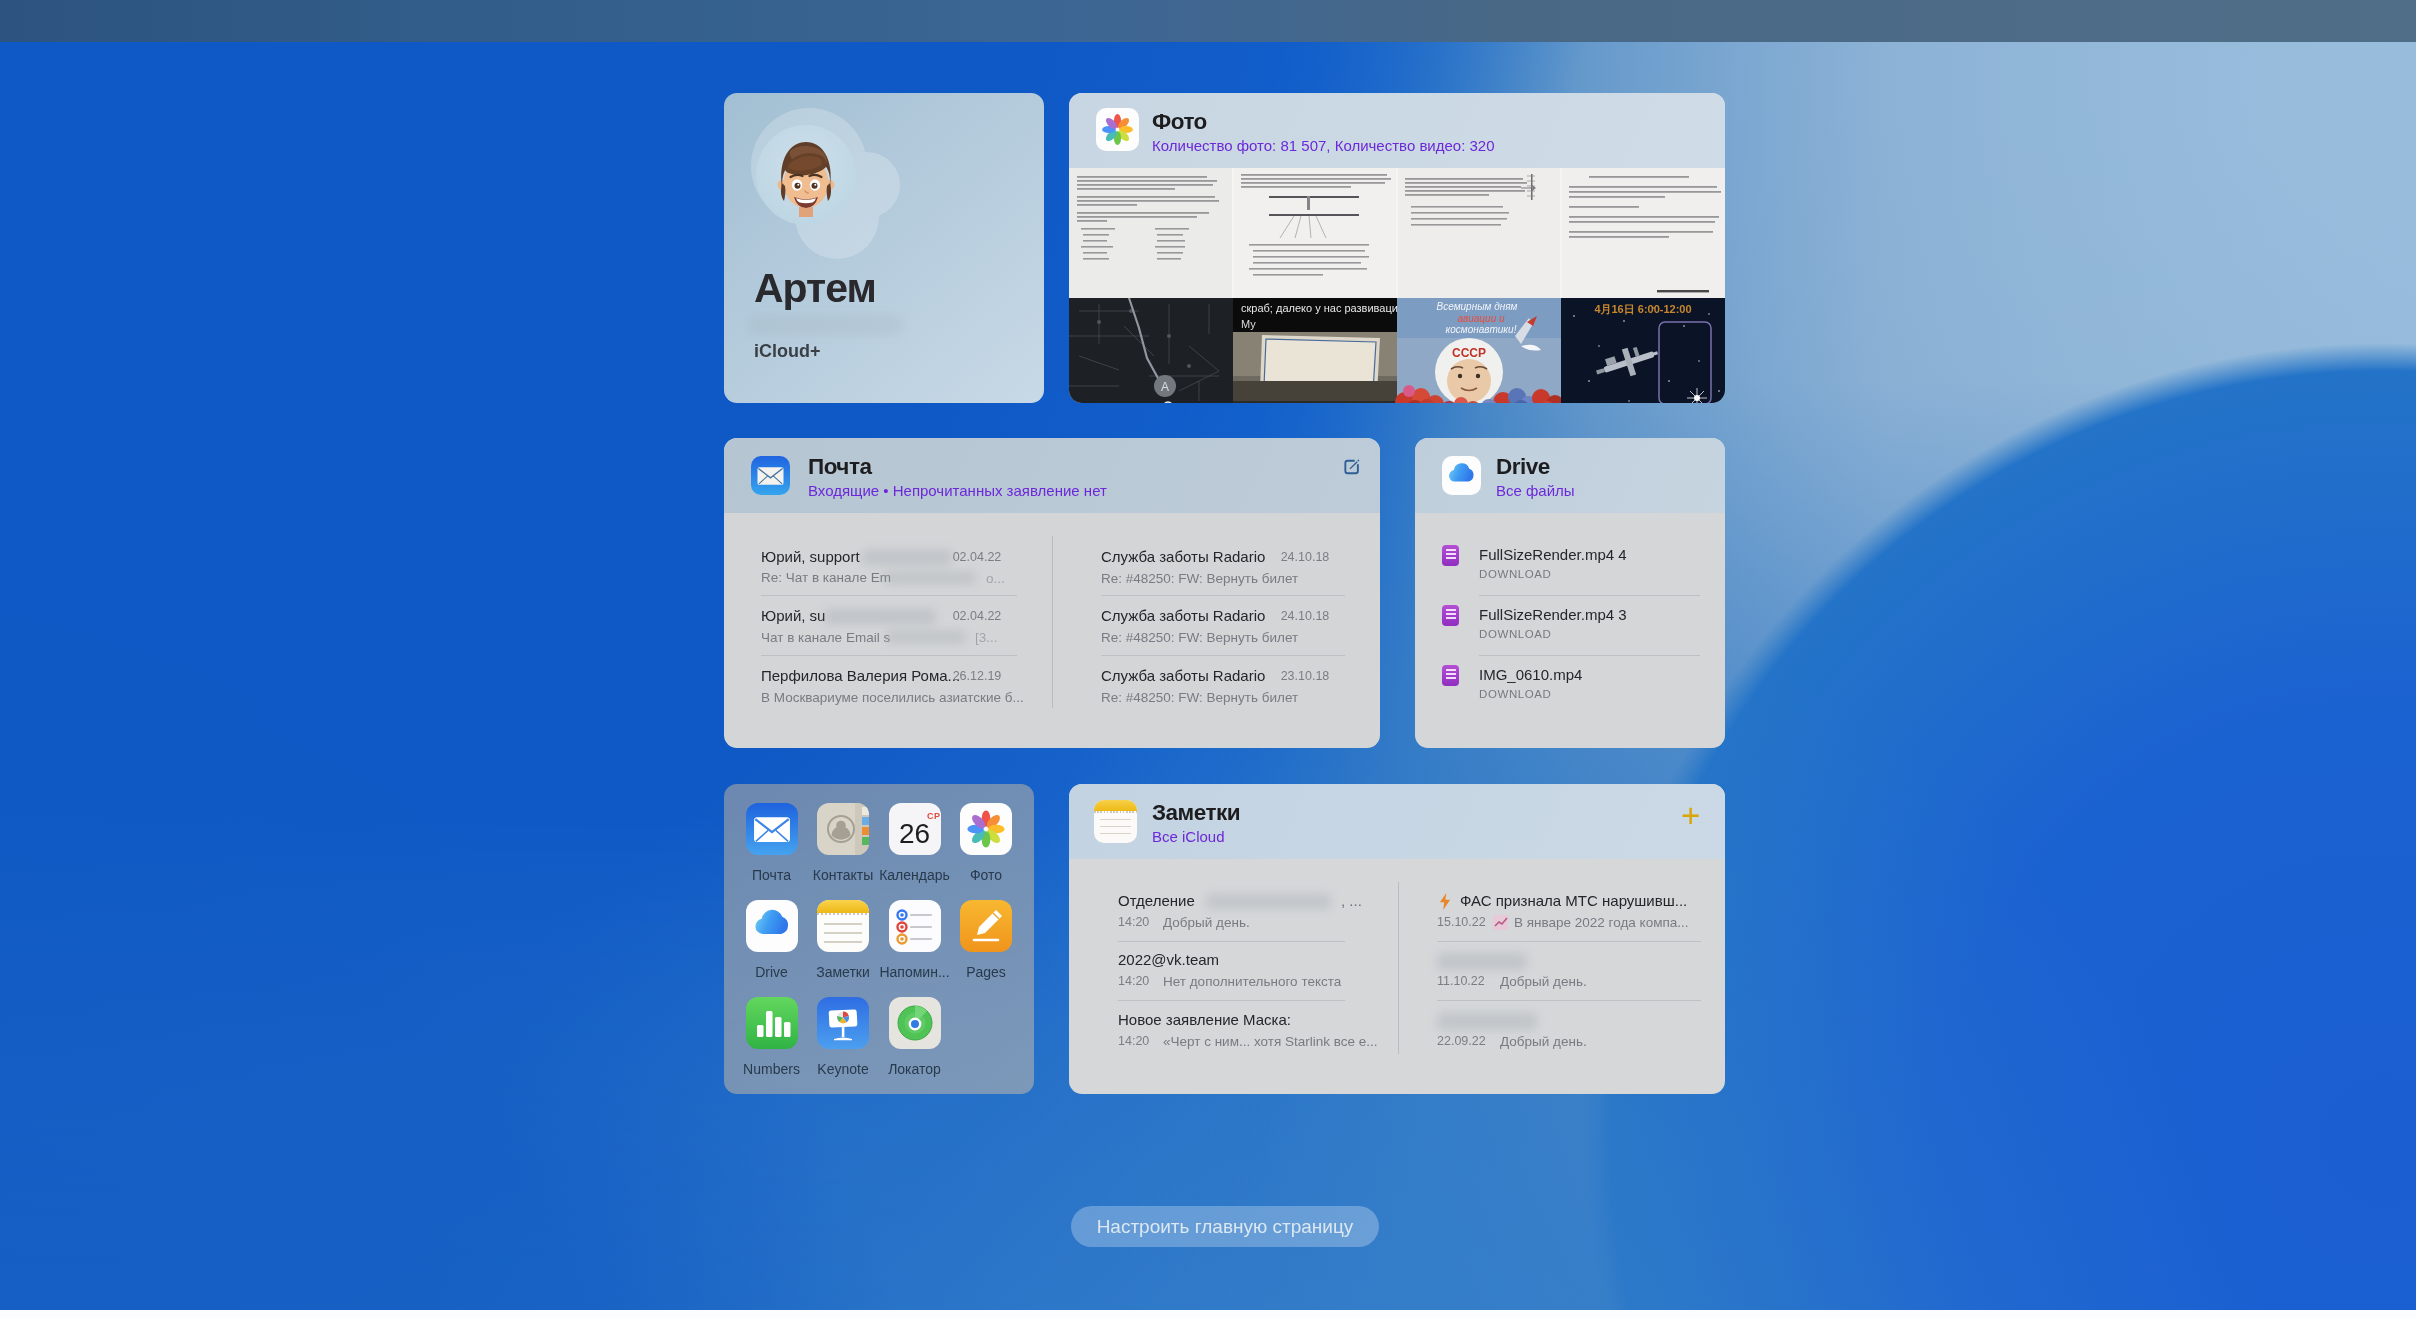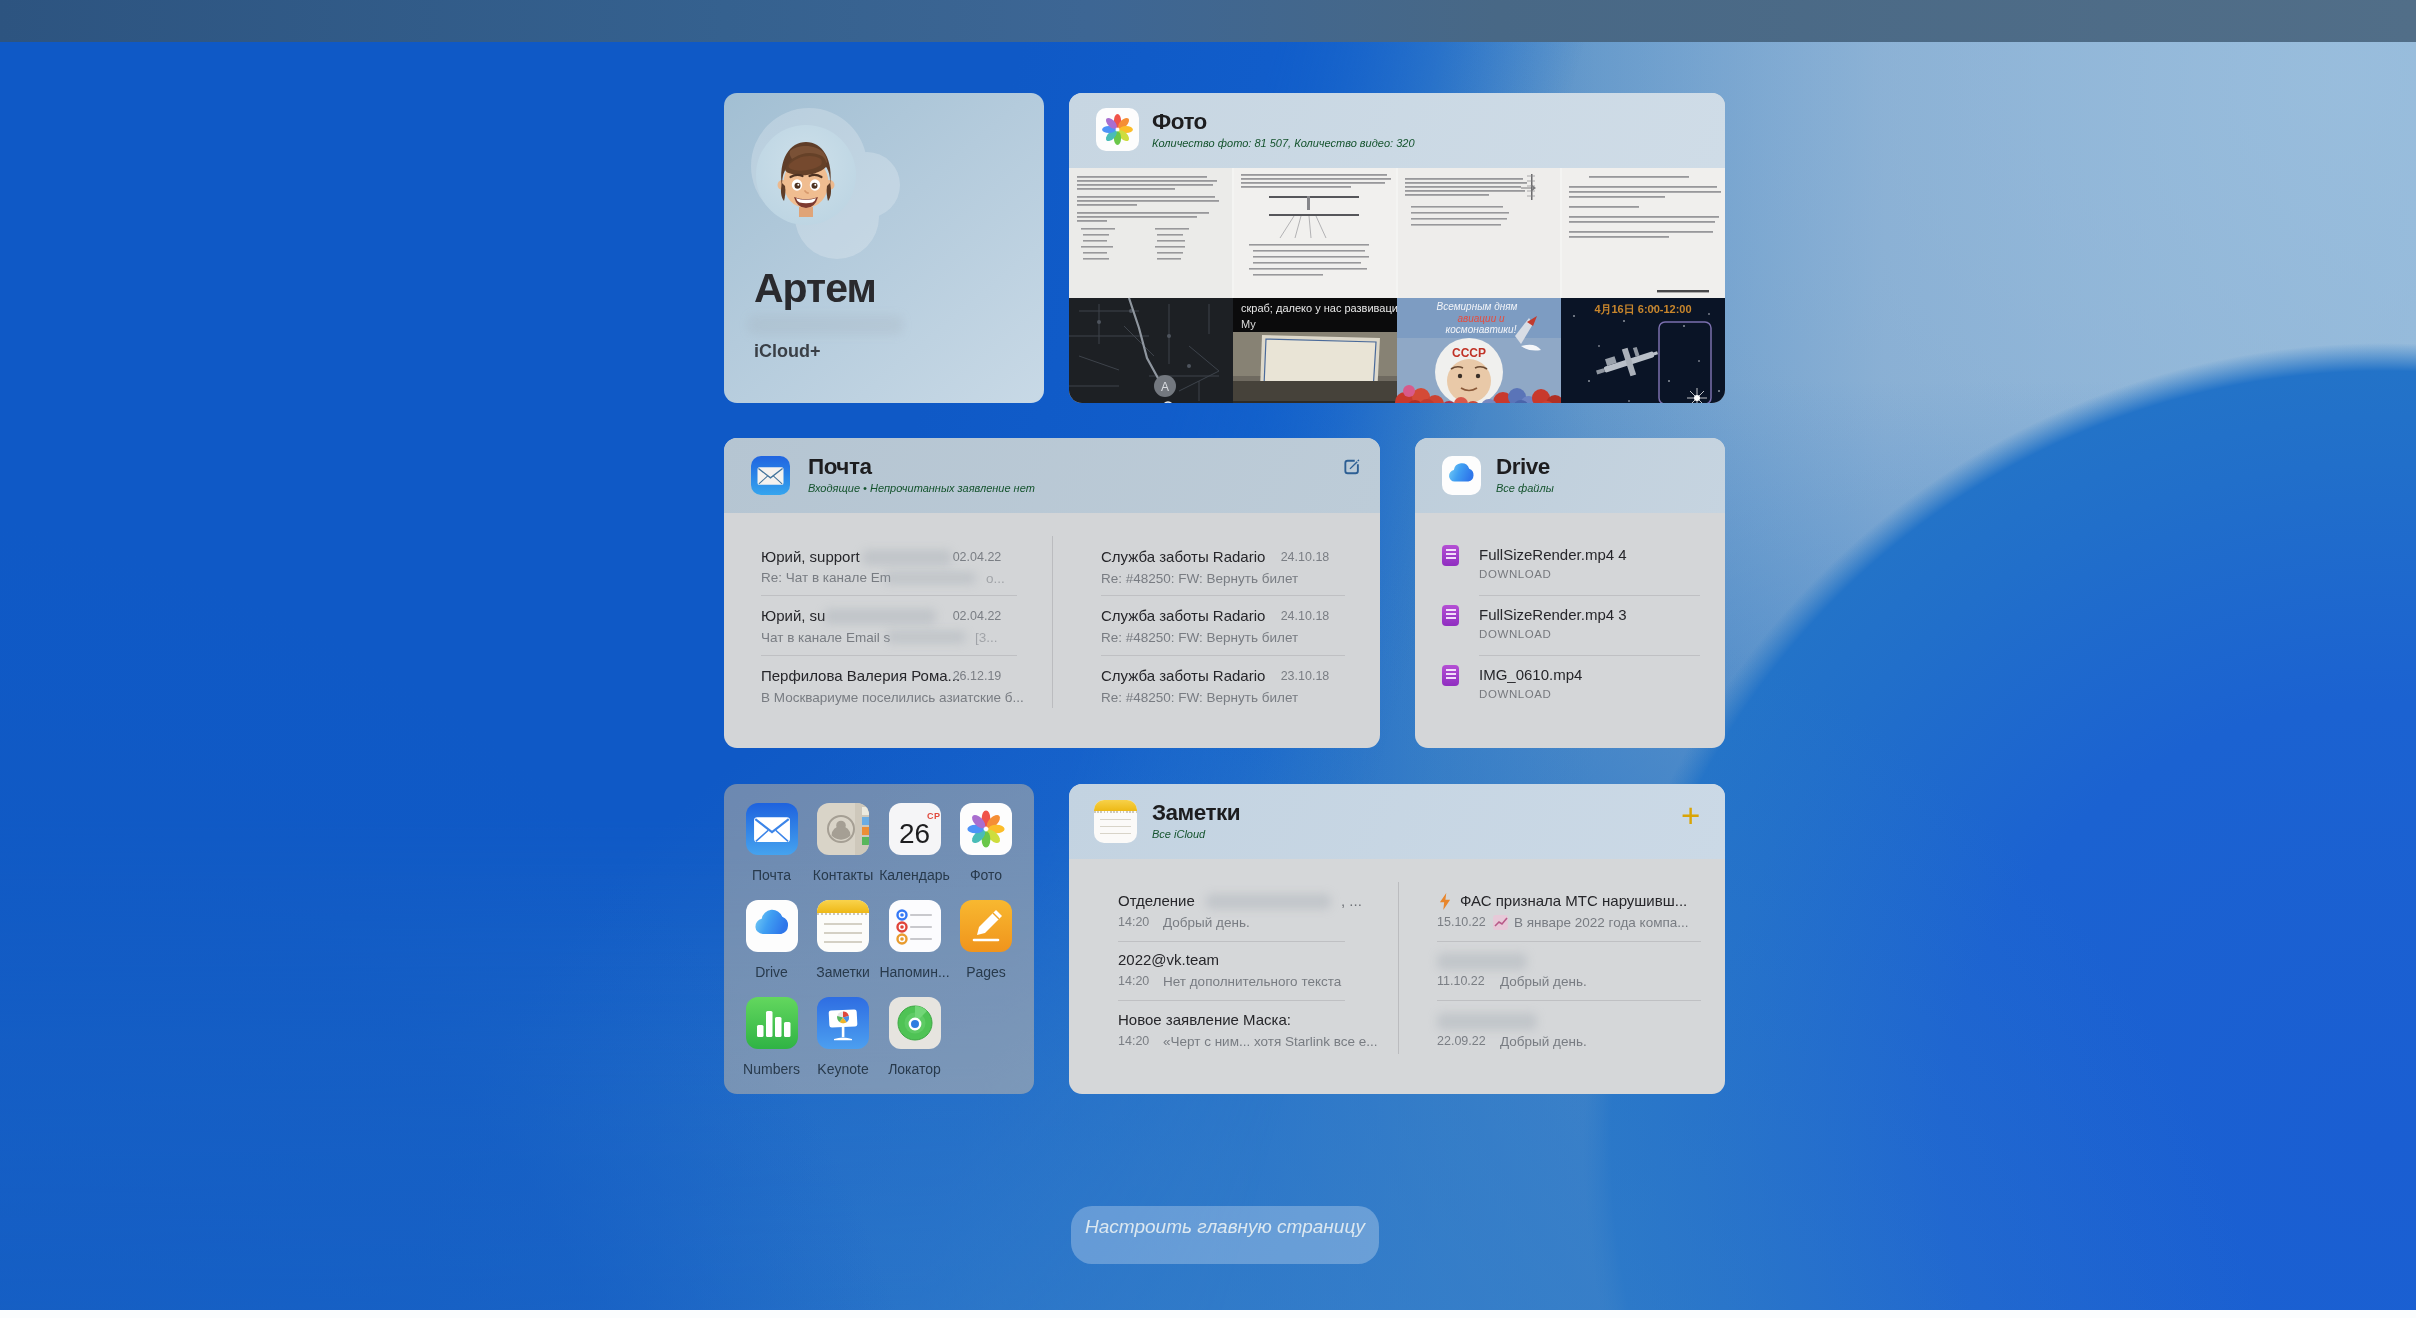--- a/index.html
+++ b/index.html
@@ -3,21 +3,21 @@
 <meta charset="utf-8">
 <style>
   * { margin:0; padding:0; box-sizing:border-box; }
   html,body { width:2416px; height:1318px; overflow:hidden; }
   body { font-family:"Liberation Sans", sans-serif; position:relative; background:#1560c8; }
   #bg { position:absolute; left:0; top:0; width:2416px; height:1318px; }
   .card { position:absolute; border-radius:13px; overflow:hidden; }
   .hdr { position:absolute; left:0; top:0; right:0; height:75px; }
   .appico { position:absolute; border-radius:10px; }
   .wtitle { position:absolute; font-size:22.5px; font-weight:bold; color:#1d1d1f; letter-spacing:-0.5px; }
-  .wsub { position:absolute; font-size:11px; color:#14532d;font-style:italic; }
+  .wsub { position:absolute; font-size:15px; color:#6d28d9; }
   .sep { position:absolute; height:1px; background:#bfc0c3; }
   .blurb { position:absolute; background:rgba(152,162,172,0.32); filter:blur(5px); border-radius:6px; }
   .nm { position:absolute; font-size:15px; color:#26262a; white-space:nowrap; }
   .dt { position:absolute; font-size:12.5px; color:#7a7e84; text-align:center; white-space:nowrap; }
   .sj { position:absolute; font-size:13.5px; color:#787c82; white-space:nowrap; }
   .dl { position:absolute; font-size:11.5px; color:#77797e; letter-spacing:0.6px; }
   .fico { position:absolute; width:17px; height:21px; border-radius:4px;
           background:linear-gradient(180deg,#b44fd4,#8f2ec0);
           box-shadow:inset 0 0 0 0 #fff; }
   .fico::before { content:""; position:absolute; left:3.5px; top:4px; width:10px; height:2px; background:#f2defa;
@@ -593,15 +593,15 @@
   <div class="sep" style="left:368px;top:156.5px;width:264px;"></div>
   <div class="blurb" style="left:368px;top:169px;width:90px;height:17px;"></div>
   <div class="dt" style="left:368px;top:190px;text-align:left;">11.10.22</div>
   <div class="sj" style="left:431px;top:190px;">Добрый день.</div>
   <div class="sep" style="left:368px;top:215.5px;width:264px;"></div>
   <div class="blurb" style="left:368px;top:229px;width:100px;height:17px;"></div>
   <div class="dt" style="left:368px;top:250px;text-align:left;">22.09.22</div>
   <div class="sj" style="left:431px;top:250px;">Добрый день.</div>
 </div>
 
-<div style="position:absolute;left:1071px;top:1206px;width:308px;height:58px;border-radius:21px;
-     background:rgba(255,255,255,0.27);color:#dce8f0;font-size:19px;line-height:41px;text-align:center;font-style:italic;">
+<div style="position:absolute;left:1071px;top:1206px;width:308px;height:41px;border-radius:21px;
+     background:rgba(255,255,255,0.27);color:#dce8f0;font-size:19px;line-height:41px;text-align:center;">
   Настроить главную страницу</div>
 
 </body></html>

